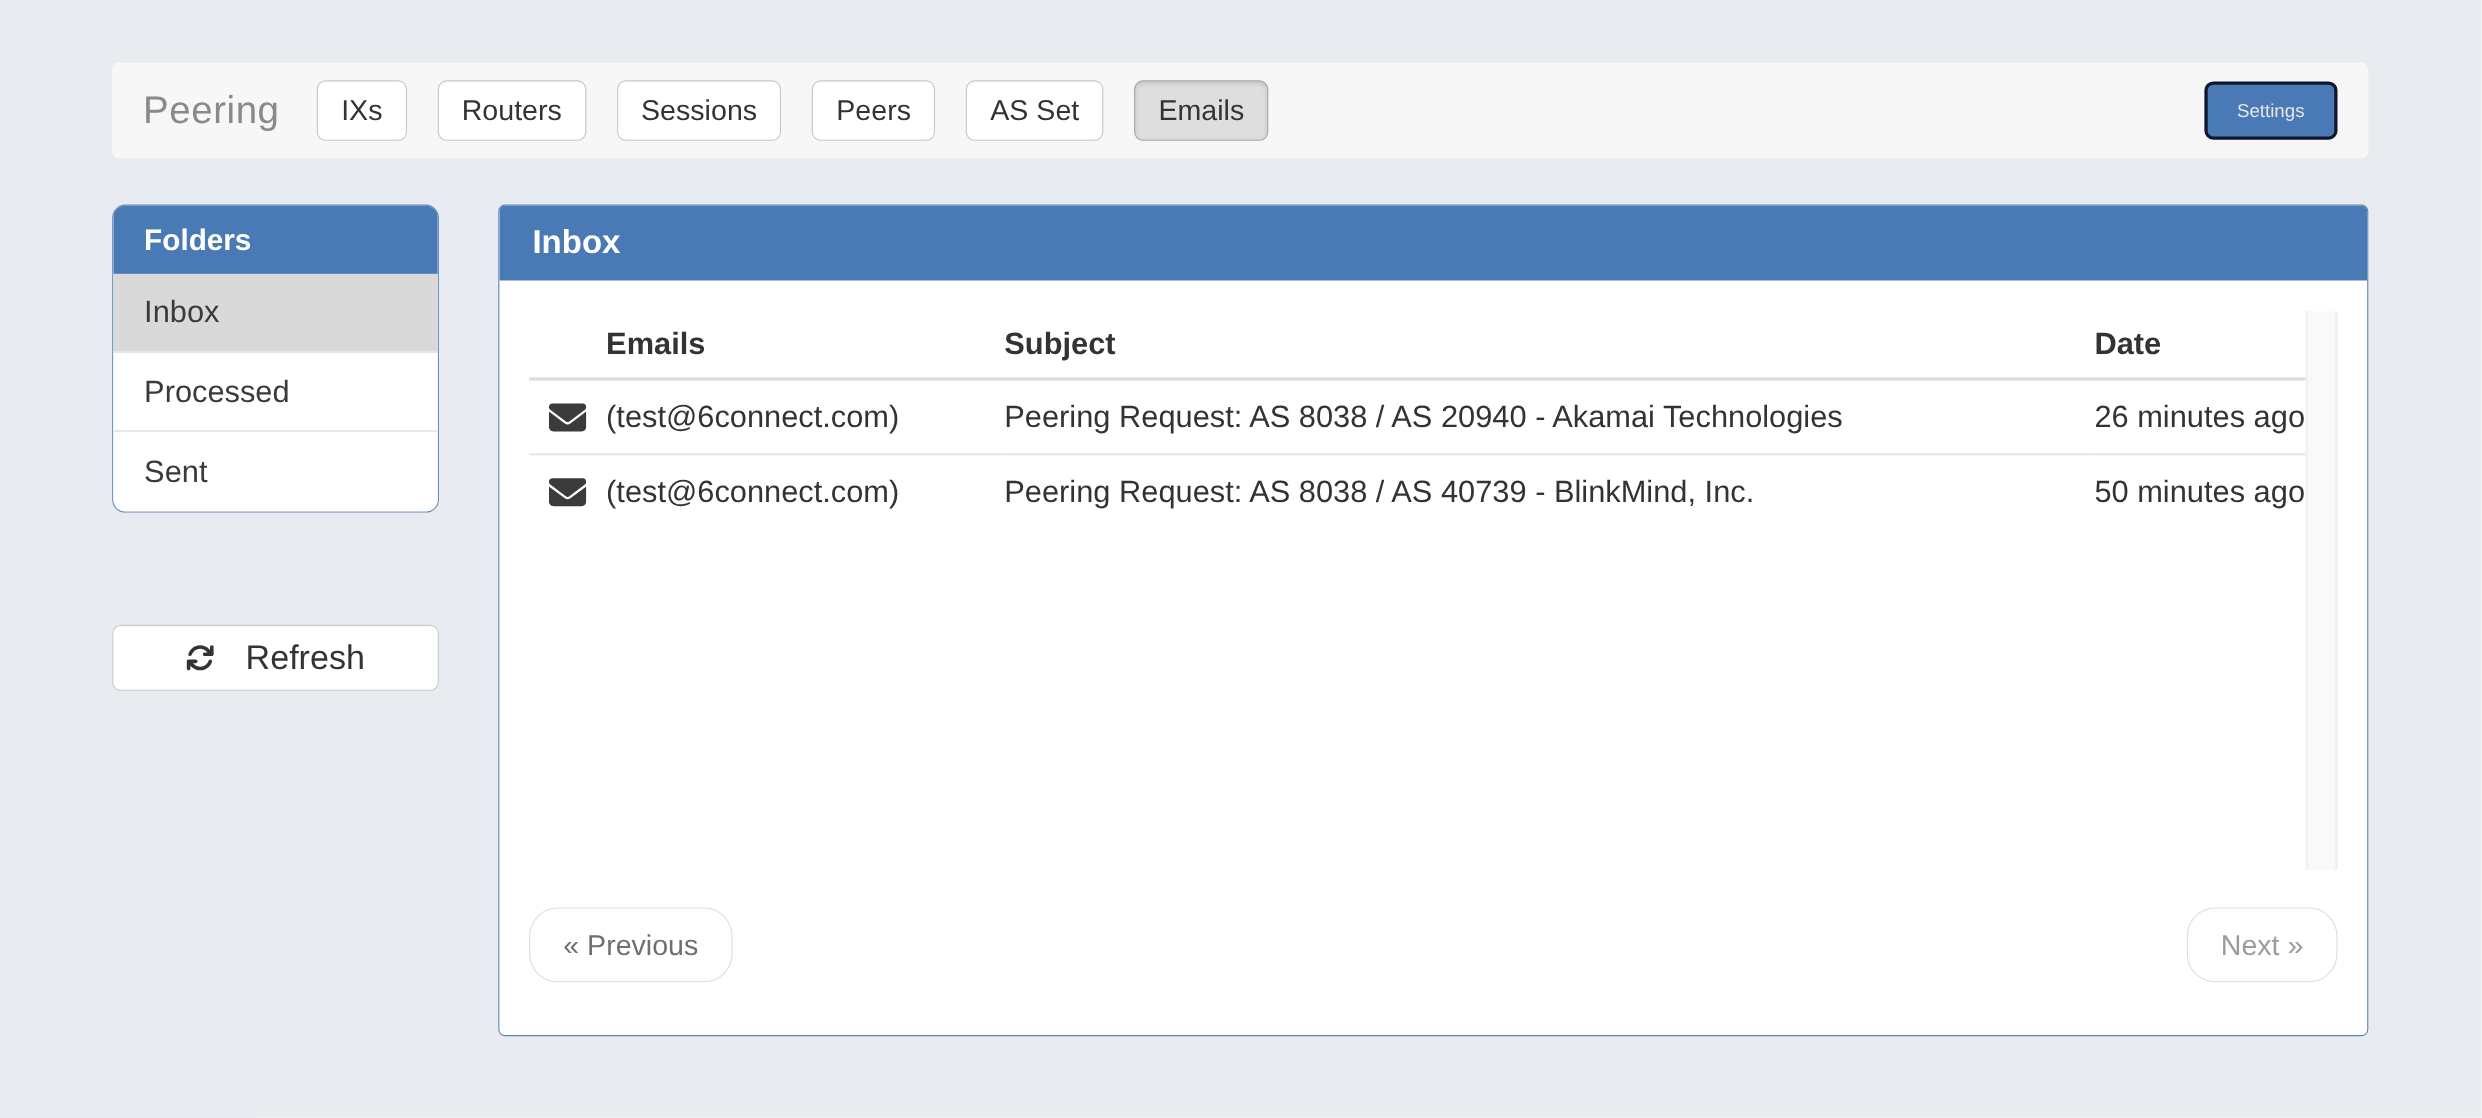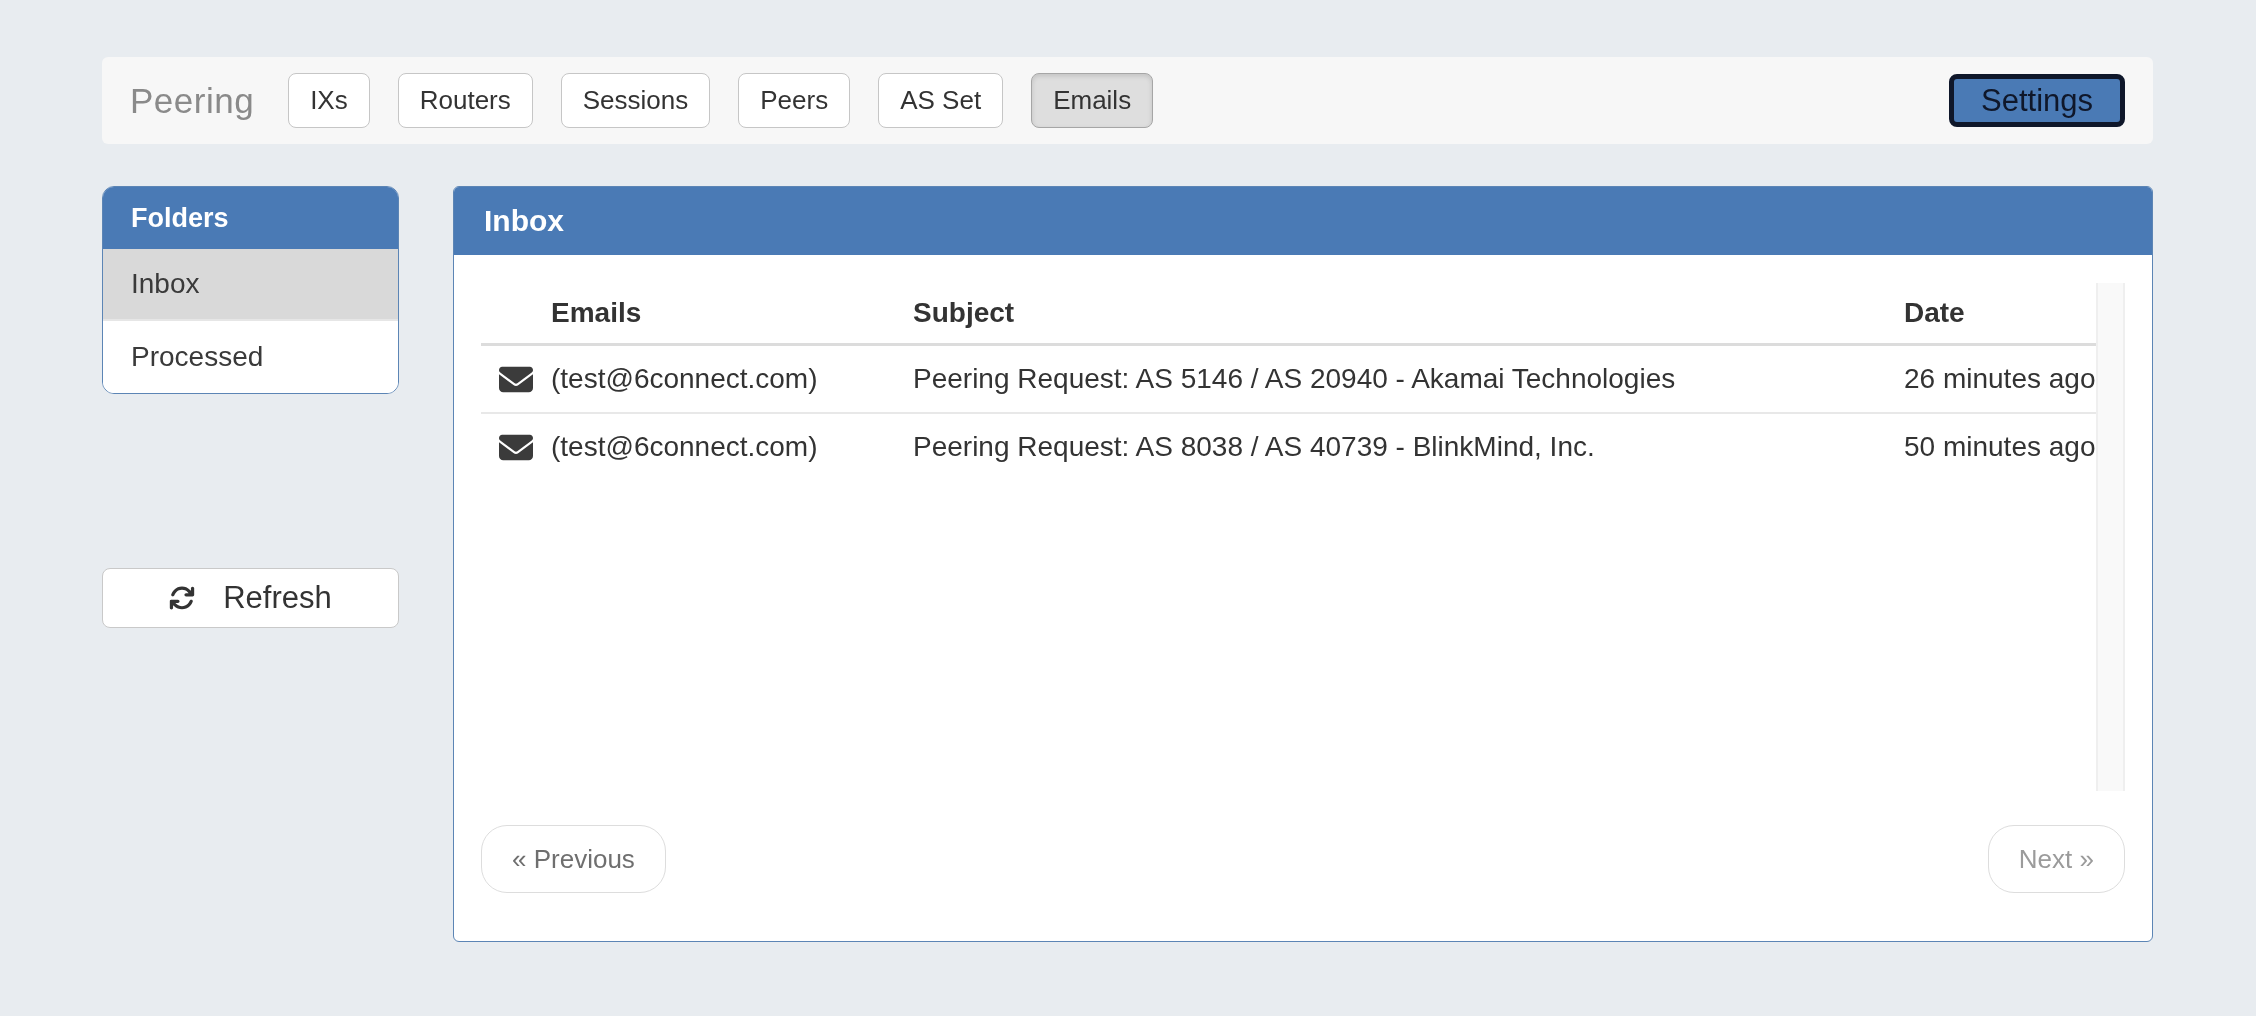--- a/index.html
+++ b/index.html
@@ -26,22 +26,22 @@
     background:#fff;border:1px solid #c6c6c6;border-radius:8px;
     font-family:inherit;font-size:26px;color:#333;
     display:inline-flex;align-items:center;cursor:pointer;
   }
   .tab-btn.active{
     background:#dedede;border-color:#a6a6a6;
     box-shadow:inset 0 2px 5px rgba(0,0,0,.13);
   }
   .settings-btn{
     margin-left:auto;height:53px;padding:0 27px;
-    background:#4a7ab5;border:5px solid #0f172a;border-radius:8px;
-    color:#0f172a;font-family:inherit;font-size:31px;cursor:pointer;
+    background:#4a7ab5;border:3px solid #0f172a;border-radius:8px;
+    color:#e5e5e5;font-family:inherit;font-size:17px;cursor:pointer;
     display:inline-flex;align-items:center;
   }
   
   .folders-panel{
     position:absolute;left:102px;top:186px;width:297px;
     background:#fff;border:1px solid #5c85b5;border-radius:12px;
     overflow:hidden;box-sizing:border-box;
   }
   .panel-header{
     background:#4a7ab5;color:#fff;font-weight:bold;
@@ -124,20 +124,23 @@
 
 <div class="folders-panel">
   <div class="panel-header">
     <span>Folders</span>
   </div>
   <div class="folder-item selected">
     <span>Inbox</span>
   </div>
   <div class="folder-item">
     <span>Processed</span>
+  </div>
+  <div class="folder-item">
+    <span>Sent</span>
   </div>
 </div>
 
 <button class="refresh-btn">
   <span style="display:inline-flex;">
     <svg viewBox="0 0 512 512" aria-hidden="true">
       <path d="M105.1 202.6c7.7-21.8 20.2-42.3 37.8-59.8c62.5-62.5 163.8-62.5 226.3 0L386.3 160H336c-17.7 0-32 14.3-32 32s14.3 32 32 32H463.5h.4c17.7 0 32-14.3 32-32V64c0-17.7-14.3-32-32-32s-32 14.3-32 32v51.2L414.4 97.6c-87.5-87.5-229.3-87.5-316.8 0C73.2 122 55.6 150.7 44.8 181.4c-5.9 16.7 2.9 34.9 19.5 40.8s34.9-2.9 40.8-19.5zM39 289.3c-5 1.5-9.8 4.2-13.7 8.2c-4 4-6.7 8.8-8.1 14c-.3 1.2-.6 2.5-.8 3.8c-.3 1.7-.4 3.4-.4 5.1V448c0 17.7 14.3 32 32 32s32-14.3 32-32V396.9l17.6 17.5c87.5 87.4 229.3 87.4 316.7 0c24.4-24.4 42.1-53.1 52.9-83.7c5.9-16.7-2.9-34.9-19.5-40.8s-34.9 2.9-40.8 19.5c-7.7 21.8-20.2 42.3-37.8 59.8c-62.5 62.5-163.8 62.5-226.3 0l-.1-.1L125.6 352H176c17.7 0 32-14.3 32-32s-14.3-32-32-32H48.4c-1.6 0-3.2 .1-4.8 .3c-1.6 .2-3.1 .5-4.6 1z"></path>
     </svg>
   </span>
   <span>Refresh</span>
@@ -165,21 +168,21 @@
           </tr>
         </thead>
         <tbody>
           <tr class="divided">
             <td class="mail-icon-cell">
               <svg viewBox="0 64 512 384" aria-hidden="true">
                 <path d="M48 64C21.5 64 0 85.5 0 112c0 15.1 7.1 29.3 19.2 38.4L236.8 313.6c11.4 8.5 27 8.5 38.4 0L492.8 150.4c12.1-9.1 19.2-23.3 19.2-38.4c0-26.5-21.5-48-48-48H48zM0 176V384c0 35.3 28.7 64 64 64H448c35.3 0 64-28.7 64-64V176L294.4 339.2c-22.8 17.1-54 17.1-76.8 0L0 176z"></path>
               </svg>
             </td>
             <td>(test@6connect.com)</td>
-            <td>Peering Request: AS 5146 / AS 20940 - Akamai Technologies</td>
+            <td>Peering Request: AS 8038 / AS 20940 - Akamai Technologies</td>
             <td>26 minutes ago</td>
           </tr>
           <tr>
             <td class="mail-icon-cell">
               <svg viewBox="0 64 512 384" aria-hidden="true">
                 <path d="M48 64C21.5 64 0 85.5 0 112c0 15.1 7.1 29.3 19.2 38.4L236.8 313.6c11.4 8.5 27 8.5 38.4 0L492.8 150.4c12.1-9.1 19.2-23.3 19.2-38.4c0-26.5-21.5-48-48-48H48zM0 176V384c0 35.3 28.7 64 64 64H448c35.3 0 64-28.7 64-64V176L294.4 339.2c-22.8 17.1-54 17.1-76.8 0L0 176z"></path>
               </svg>
             </td>
             <td>(test@6connect.com)</td>
             <td>Peering Request: AS 8038 / AS 40739 - BlinkMind, Inc.</td>

